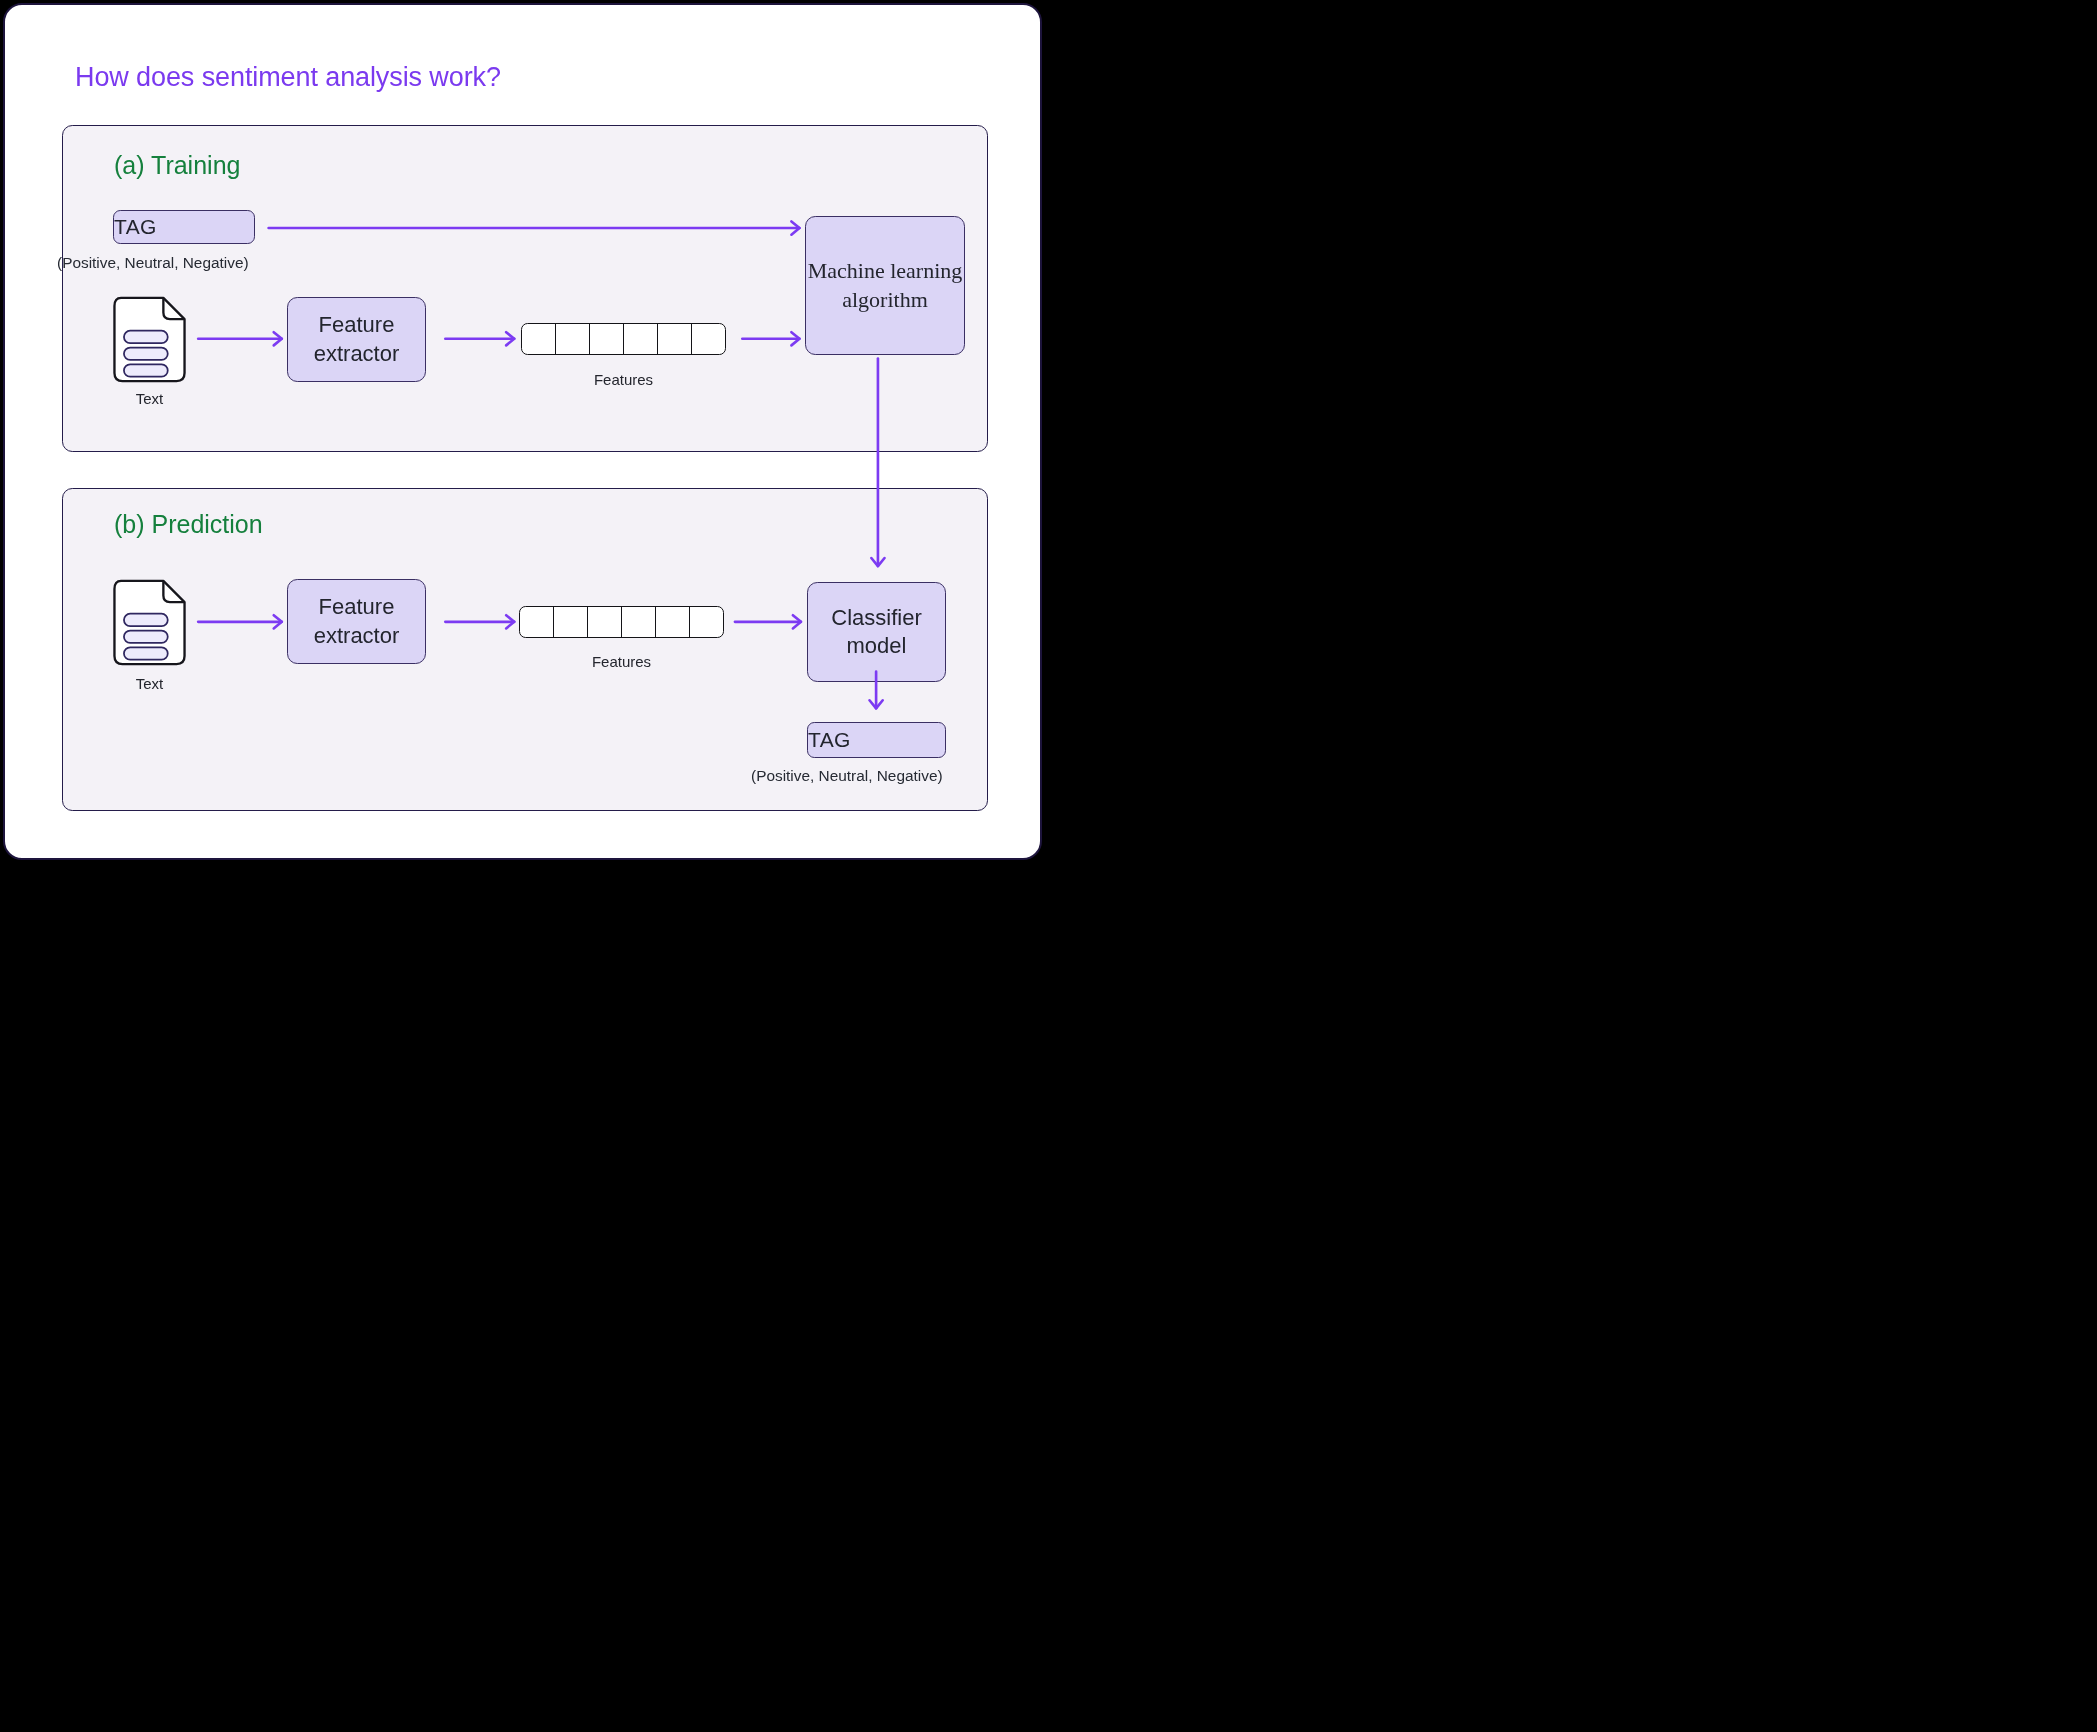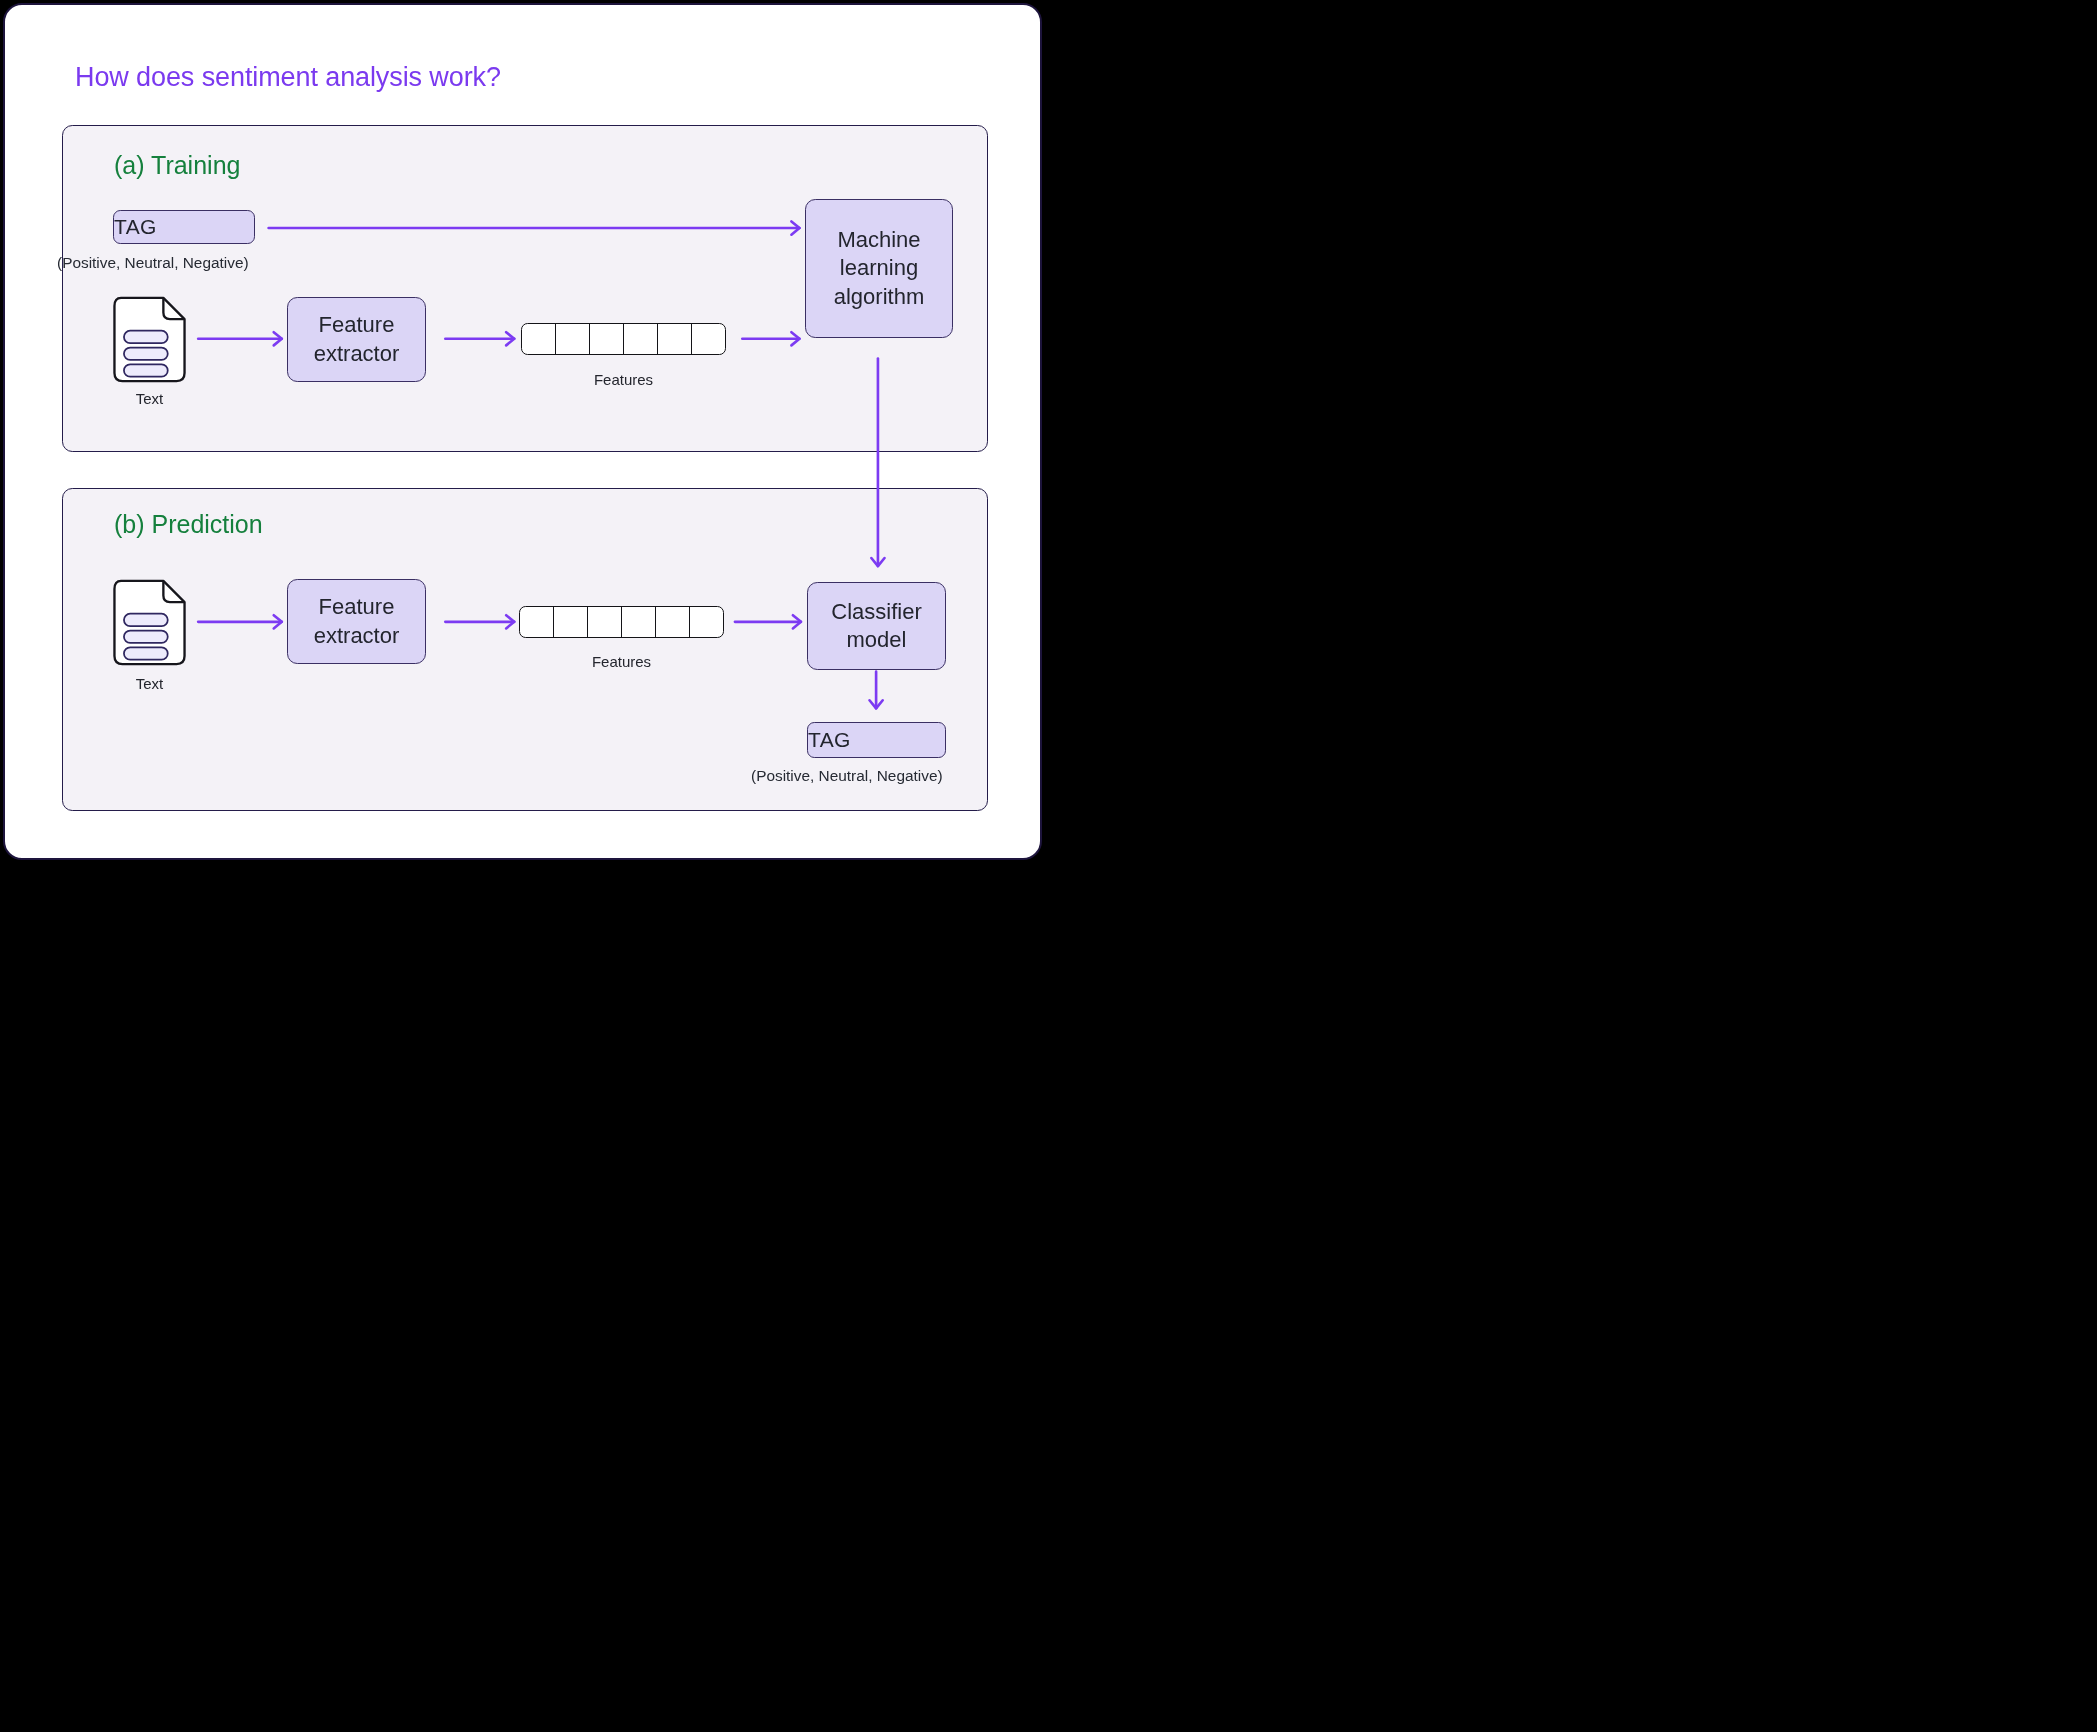--- a/index.html
+++ b/index.html
@@ -63,21 +63,21 @@
   <div class="fbar" style="left:521px;top:323px;">
       <div class="fcell"></div>
       <div class="fcell"></div>
       <div class="fcell"></div>
       <div class="fcell"></div>
       <div class="fcell"></div>
       <div class="fcell"></div>
     </div>
   <div class="small-label" style="left:521px;top:371px;width:205px;">Features</div>
 
-  <div class="node big" style="left:805px;top:199px;width:148px;height:139px;">
+  <div class="node big" style="left:805px;top:216px;width:160px;height:139px;font-family:Liberation Serif, serif;">
     <span>Machine learning algorithm</span>
   </div>
 
   <div class="panel b"></div>
   <div class="panel-heading" style="top:510px;">(b) Prediction</div>
 
   <svg class="doc-icon" style="left:113px;top:579px;" viewBox="0 0 100 118">
     <path d="M11 2 H69 L98 31 V105 Q98 116 87 116 H13 Q2 116 2 105 V13 Q2 2 11 2 Z" fill="#ffffff" stroke="#16161c" stroke-width="3.2" stroke-linejoin="round"></path>
     <path d="M69 2 V22 Q69 31 78 31 H98" fill="none" stroke="#16161c" stroke-width="3.2"></path>
     <rect x="15" y="47" width="60" height="17" rx="8.5" fill="#edebfc" stroke="#2f2760" stroke-width="2.4"></rect>
@@ -93,21 +93,21 @@
   <div class="fbar" style="left:519px;top:606px;">
       <div class="fcell"></div>
       <div class="fcell"></div>
       <div class="fcell"></div>
       <div class="fcell"></div>
       <div class="fcell"></div>
       <div class="fcell"></div>
     </div>
   <div class="small-label" style="left:519px;top:653px;width:205px;">Features</div>
 
-  <div class="node big" style="left:807px;top:582px;width:139px;height:88px;">
+  <div class="node big" style="left:807px;top:582px;width:139px;height:100px;">
     <span>Classifier model</span>
   </div>
 
   <div class="node tag" style="left:807px;top:722px;width:139px;height:36px;">
     <span>TAG</span>
   </div>
   <div class="caption" style="left:751px;top:767px;">(Positive, Neutral, Negative)</div>
 
   <svg class="arrows" viewBox="0 0 1430 1181">
     <g>

